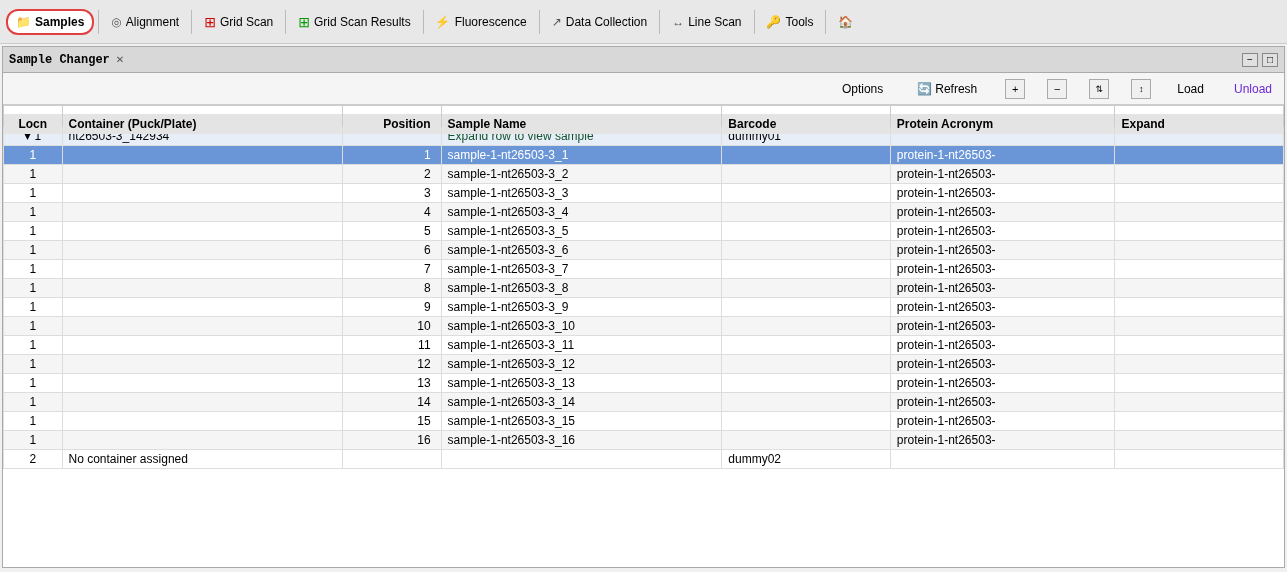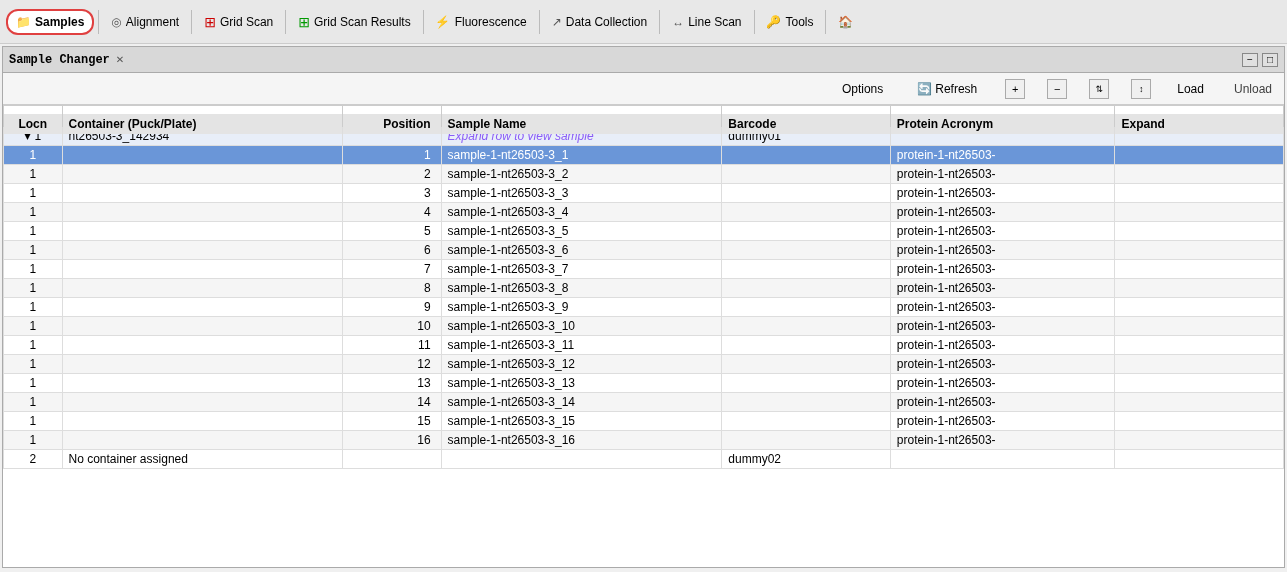--- a/index.html
+++ b/index.html
@@ -122,21 +122,21 @@
       font-size: 11px;
     }
     .load-btn {
       font-size: 12px;
       color: #000;
       cursor: pointer;
       padding: 2px 4px;
     }
     .unload-btn {
       font-size: 12px;
-      color: #404040;
+      color: #6d28d9;
       cursor: default;
       padding: 2px 4px;
     }
 
     
     .table-container {
       flex: 1;
       overflow: auto;
       position: relative;
     }
@@ -284,21 +284,21 @@
           <th class="col-comment">Expand</th>
         </tr>
       </thead>
       <tbody id="table-body">
       <tr class="row-container">
   <td class="col-locn">
     <span class="expand-arrow">▾</span>1
   </td>
   <td class="col-container">nt26503-3_142934</td>
   <td class="col-position"></td>
-  <td class="col-samplename" style="color:#8b5cf6; font-style:italic;">Expand row to view sample</td>
+  <td class="col-samplename" style="color:#14532d; ">Expand row to view sample</td>
   <td class="col-barcode">dummy01</td>
   <td class="col-protein"></td>
   <td class="col-comment"></td>
 </tr>
           <tr class="row-selected">
     <td class="col-locn">1</td>
     <td class="col-container"></td>
     <td class="col-position">1</td>
     <td class="col-samplename">sample-1-nt26503-3_1</td>
     <td class="col-barcode"></td>

